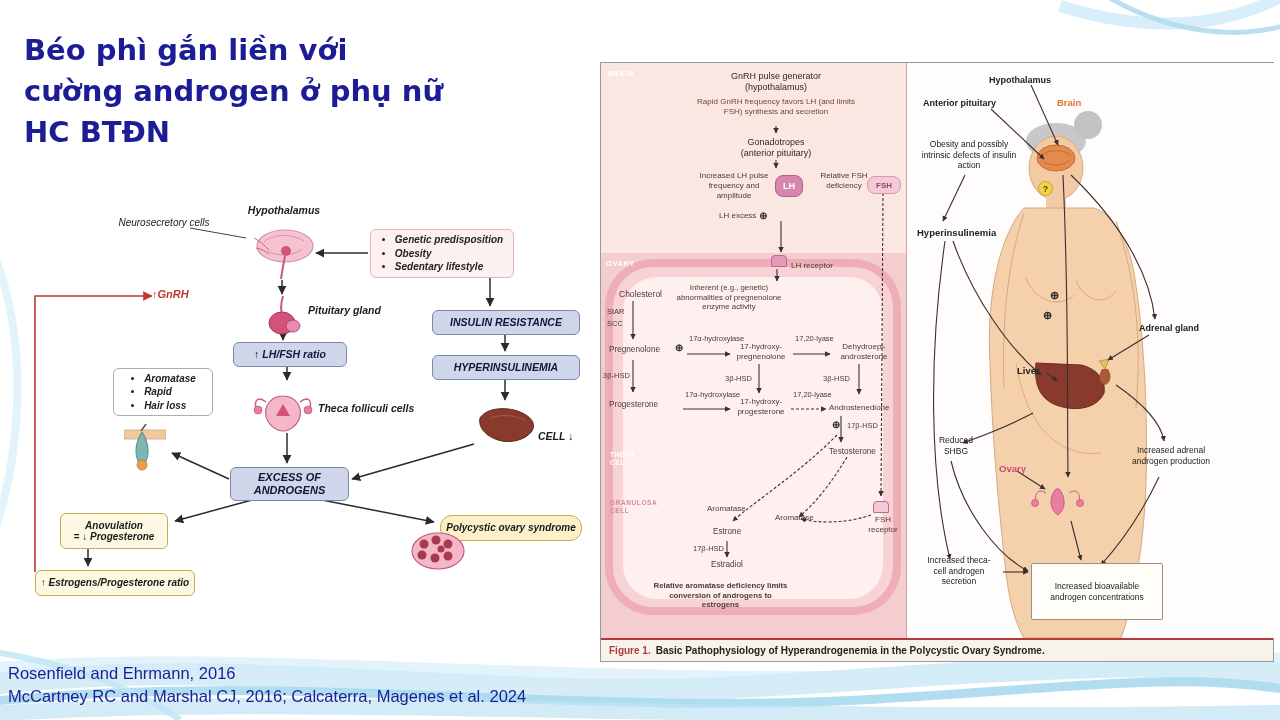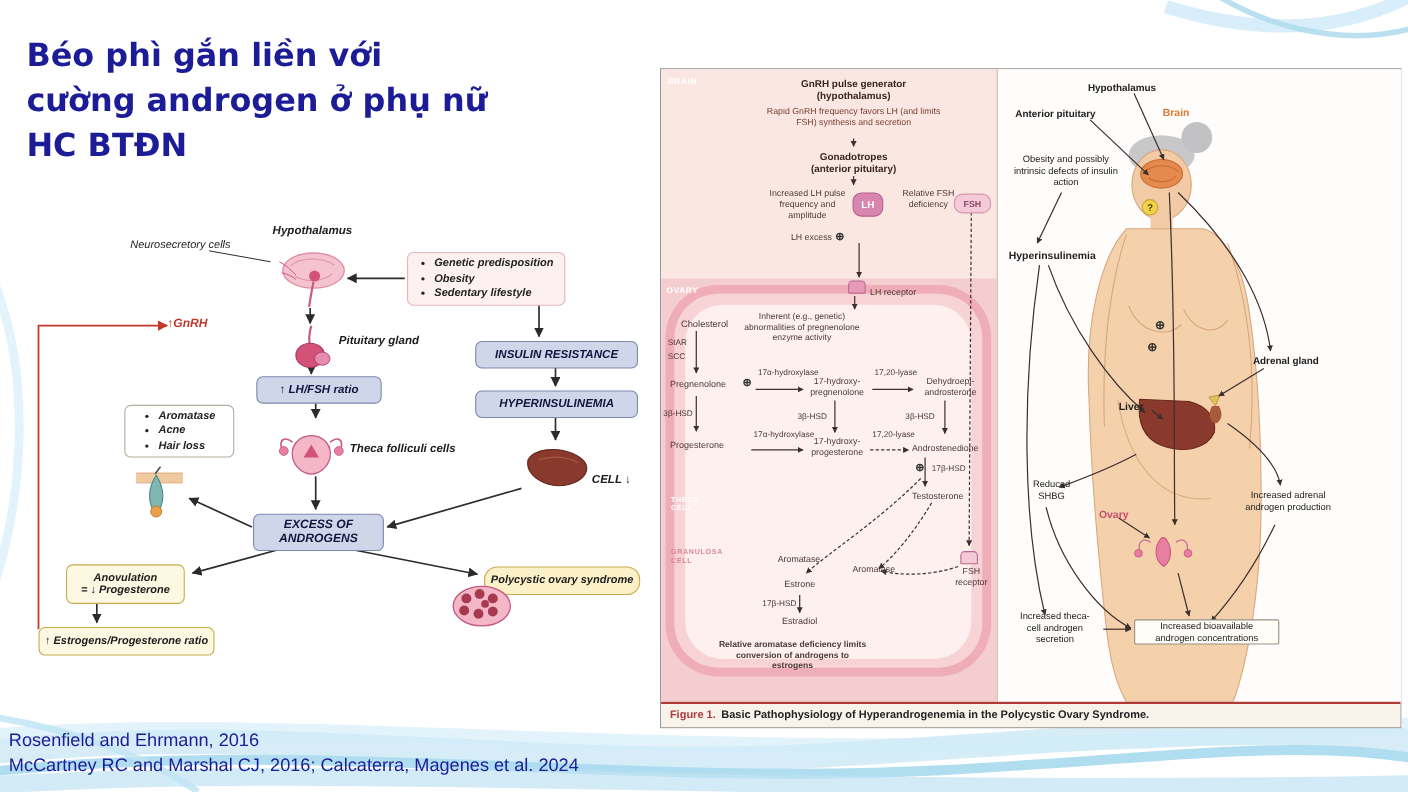--- a/index.html
+++ b/index.html
@@ -30,36 +30,36 @@
   
   .fig{position:absolute;left:600px;top:62px;width:672px;height:598px;border:1px solid #999;background:#fff;z-index:1;}
   .zone-brain{position:absolute;left:0;top:0;width:305px;height:190px;background:#fbe7e2;z-index:0;}
   .zone-ovary{position:absolute;left:0;top:190px;width:305px;height:385px;background:#f4cdd1;z-index:0;}
   .ov1{position:absolute;left:4px;top:196px;width:296px;height:356px;border-radius:48px;background:#efadb8;z-index:0;}
   .ov2{position:absolute;left:12px;top:204px;width:280px;height:340px;border-radius:40px;background:#f7d3d6;z-index:0;}
   .ov3{position:absolute;left:22px;top:214px;width:260px;height:322px;border-radius:34px;background:#fdf0ee;z-index:0;}
   .body-panel{position:absolute;left:305px;top:0;width:367px;height:575px;background:#fffdfb;border-left:1px solid #cfa9a9;z-index:0;}
   .fig svg.farrows{position:absolute;left:0;top:0;z-index:1;pointer-events:none;}
   .ft{position:absolute;font-size:8px;line-height:1.22;color:#4c3a36;z-index:2;}
-  .ftb{font-weight:bold;color:#3a2420;}
+  .ftb{font-weight:normal;color:#3a2420;}
   .sect{position:absolute;color:#fff;font-weight:bold;font-size:7.5px;letter-spacing:.6px;z-index:2;line-height:1.2;}
   .lh-badge{position:absolute;left:174px;top:112px;width:26px;height:20px;background:#d886b0;border:1px solid #b55f8e;
             border-radius:8px;color:#fff;font-weight:bold;font-size:9px;display:flex;align-items:center;justify-content:center;z-index:2;}
   .fsh-badge{position:absolute;left:266px;top:113px;width:32px;height:16px;background:#f4cad9;border:1px solid #d795ae;
             border-radius:8px;color:#8a4a66;font-weight:bold;font-size:8px;display:flex;align-items:center;justify-content:center;z-index:2;}
   .receptor{position:absolute;width:14px;height:10px;background:#e79ab8;border:1px solid #bd688f;border-radius:4px 4px 1px 1px;z-index:2;}
   .plus{font-size:10px;font-weight:bold;color:#333;}
   .figcap{position:absolute;left:0;top:575px;width:672px;height:23px;background:#f7f2ea;border-top:2px solid #b03a3a;
           display:flex;align-items:center;padding-left:8px;box-sizing:border-box;font-size:10px;font-weight:bold;z-index:2;}
   .figcap .pre{color:#b03a3a;margin-right:5px;}
   .figcap .txt{color:#222;}
   .bt{position:absolute;font-size:8.5px;line-height:1.25;color:#222;z-index:2;}
   .qbadge{position:absolute;left:437px;top:118px;width:13px;height:13px;background:#f2d24b;border:1px solid #c9a62e;
           border-radius:50%;font-size:9px;font-weight:bold;color:#5a4a00;display:flex;align-items:center;justify-content:center;z-index:2;}
-  .biobox{border:1px solid #998f85;background:#fffdf8;padding:0 4px;border-radius:2px;}
+  .biobox{border:1px solid #998f85;background:#fffdf8;padding:17px 4px;border-radius:2px;}
 </style>
 </head>
 <body>
 
 <div class="slide">
 
   <svg class="abs" style="left:0;top:0;z-index:0;" width="1280" height="720">
     <path d="M -40 672 C 300 640, 680 712, 1320 656" stroke="#e2f3fb" stroke-width="14" fill="none"></path>
     <path d="M -40 688 C 220 652, 470 700, 720 688 C 950 677, 1120 652, 1320 678" stroke="#cfeaf7" stroke-width="22" fill="none" opacity="0.85"></path>
     <path d="M -40 705 C 260 668, 560 716, 860 700 C 1080 688, 1200 668, 1320 696" stroke="#a9d9ee" stroke-width="9" fill="none" opacity="0.9"></path>
@@ -140,21 +140,21 @@
     <div class="box lav" style="left:233px;top:146px;width:112px;height:23px;">
       <span>↑ LH/FSH ratio</span>
     </div>
     <div class="box lav" style="left:432px;top:159px;width:146px;height:23px;">
       <span>HYPERINSULINEMIA</span>
     </div>
 
     <div class="box whiteb" style="left:113px;top:172px;width:98px;height:46px;">
       <ul class="bullets">
         <li>Aromatase</li>
-        <li>Acne</li>
+        <li>Rapid</li>
         <li>Hair loss</li>
       </ul>
     </div>
 
     <svg class="abs" style="left:252px;top:188px;z-index:2;" width="62" height="48">
       <path d="M 14 18 C 6 12, 2 16, 4 24" stroke="#c75a85" stroke-width="1.5" fill="none"></path>
       <path d="M 48 18 C 56 12, 60 16, 58 24" stroke="#c75a85" stroke-width="1.5" fill="none"></path>
       <circle cx="6" cy="26" r="4" fill="#e87fa0" stroke="#c75a85" stroke-width="0.8"></circle>
       <circle cx="56" cy="26" r="4" fill="#e87fa0" stroke="#c75a85" stroke-width="0.8"></circle>
       <path d="M 31 12 C 19 12, 12 22, 14 32 C 16 41, 24 47, 31 47 C 38 47, 46 41, 48 32 C 50 22, 43 12, 31 12 Z" fill="#f3b7c7" stroke="#c75a85" stroke-width="1.2"></path>

